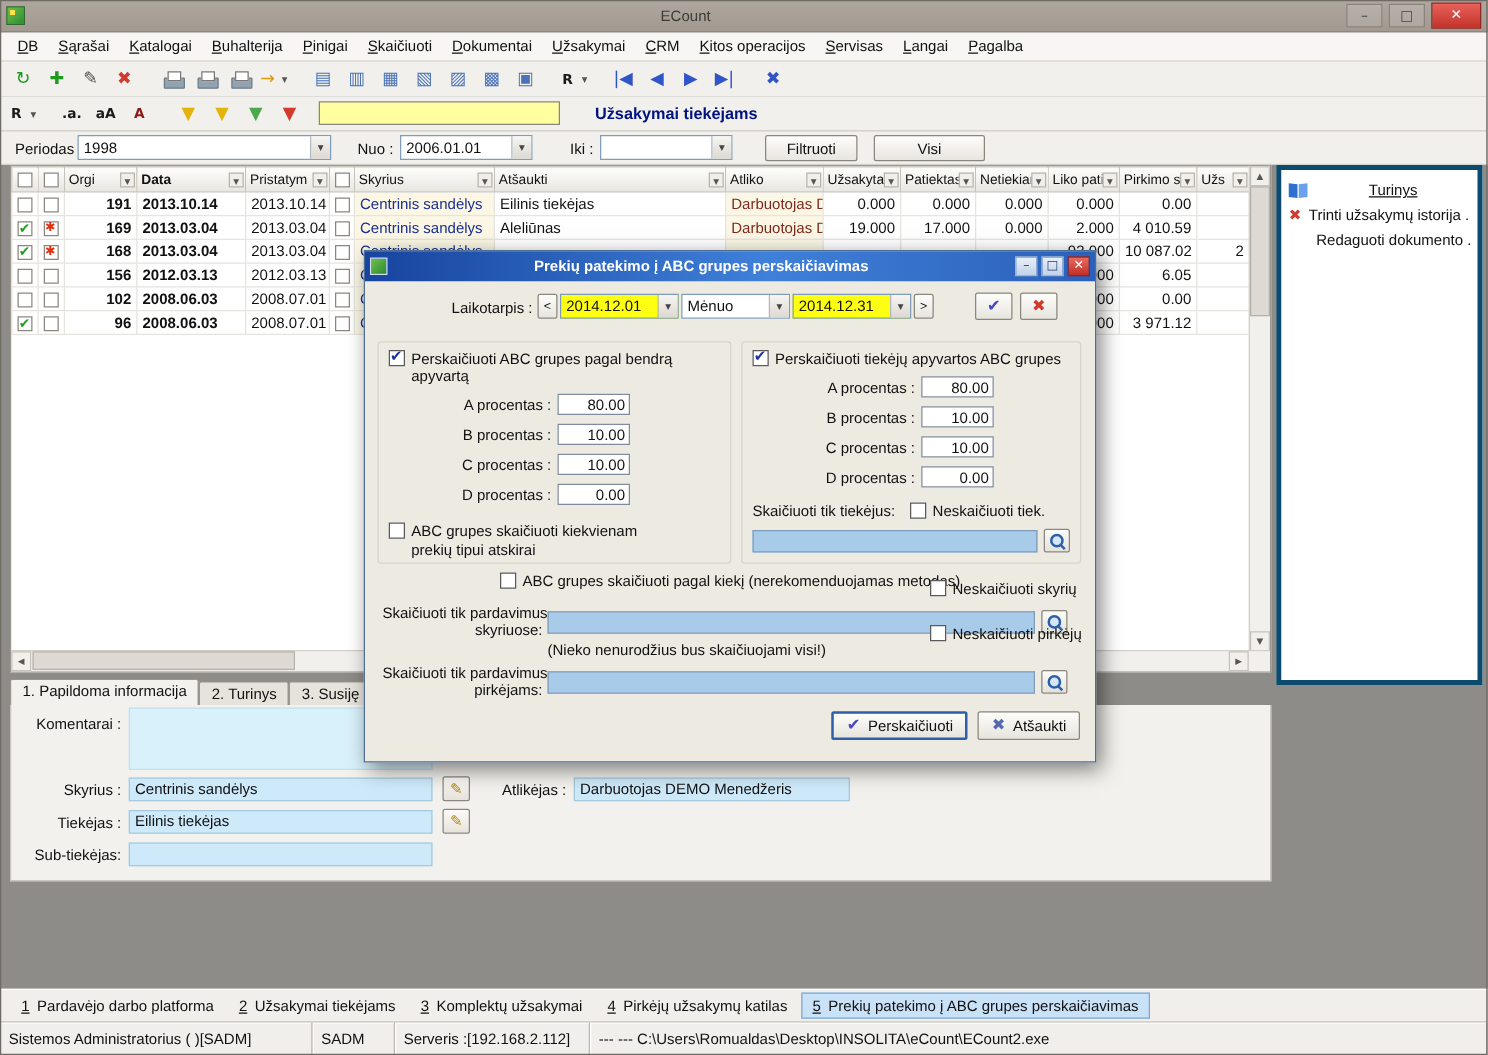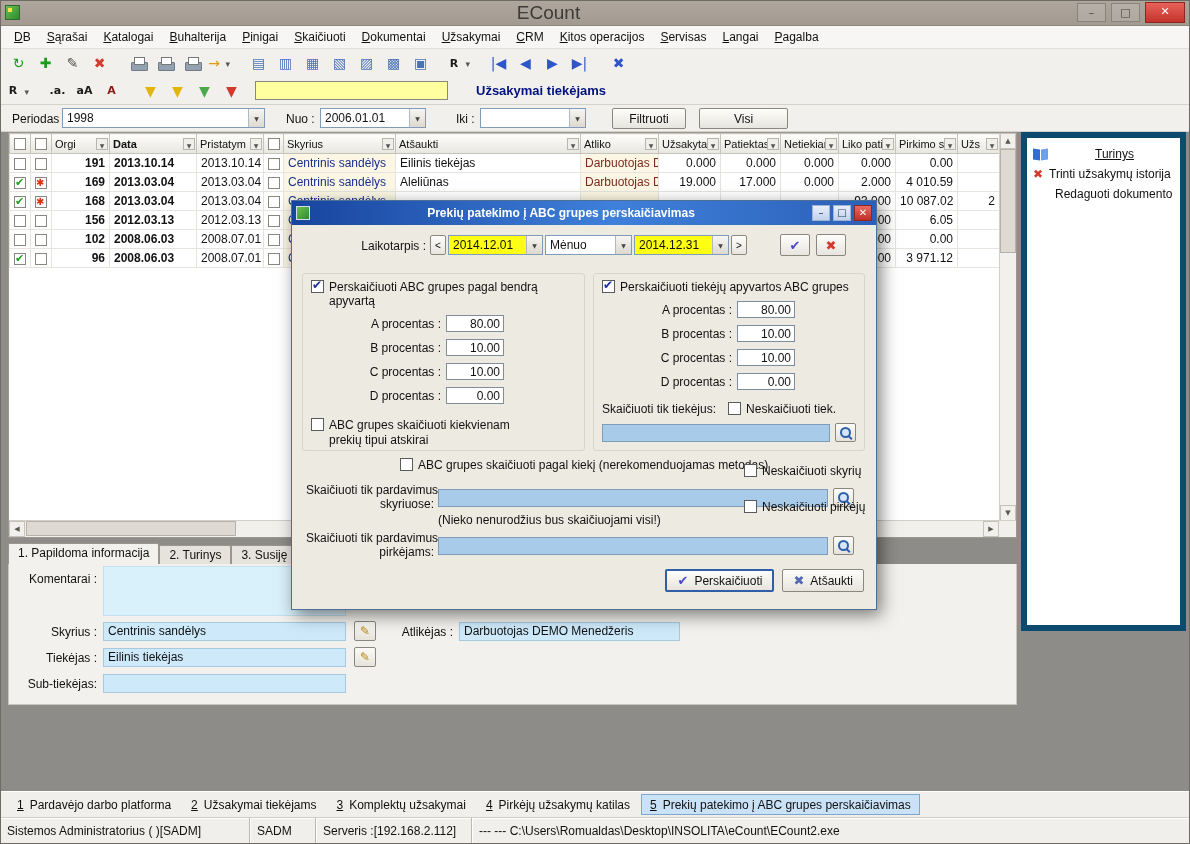--- a/index.html
+++ b/index.html
@@ -5,21 +5,21 @@
 *{margin:0;padding:0;box-sizing:border-box}
 html,body{width:1190px;height:844px}
 body{position:relative;overflow:hidden;background:#8E8C88;font-family:"Liberation Sans",sans-serif;font-size:12px;color:#111}
 .glyph,.gi{font-family:"DejaVu Sans",sans-serif}
 .frame{position:absolute;inset:0;border:1px solid #6E6A64;pointer-events:none;z-index:99}
 
 
 .titlebar{position:absolute;left:0;top:0;width:1190px;height:26px;background:linear-gradient(#AFA79E,#A29A91);display:flex;align-items:center;gap:6px;padding:0 5px;border-bottom:1px solid #8C857C}
 .app-icon{width:15px;height:15px;border:1px solid #2E6B2E;background:linear-gradient(135deg,#6FBF4F,#2E8B2E);position:relative;flex:none}
 .app-icon::after{content:"";position:absolute;left:2px;top:2px;width:4px;height:4px;background:#FFE24A}
-.title-text{flex:1;text-align:center;color:#3E3A35;font-size:19px}
+.title-text{flex:1;text-align:center;color:#3E3A35;font-size:12px}
 .win-controls{display:flex;align-items:center;gap:5px}
 .win-btn{width:29px;height:19px;border:1px solid #8A8379;color:#474239;font-size:11px;line-height:17px;text-align:center;background:rgba(255,255,255,.12)}
 .win-btn.close{width:40px;height:21px;background:linear-gradient(#E8625A,#C3332B);border-color:#8E2721;color:#fff;font-weight:bold}
 
 
 .menubar{position:absolute;left:0;top:26px;width:1190px;height:23px;background:#F7F6F4;border-bottom:1px solid #E2DFDA;display:flex;align-items:center;padding-left:6px}
 .menu-item{display:inline-block;padding:3px 8px;white-space:nowrap}
 .menu-item::first-letter{text-decoration:underline}
 
 
@@ -69,21 +69,21 @@
 .sbtn{width:16px;height:16px;background:#F1F0ED;border:1px solid #C5C2BB;color:#5A564E;display:flex;align-items:center;justify-content:center}
 .sbtn::after{font-family:"DejaVu Sans",sans-serif;font-size:7px}
 .arr-up::after{content:"▲"}.arr-down::after{content:"▼"}.arr-left::after{content:"◀"}.arr-right::after{content:"▶"}
 .vscroll .arr-down{position:absolute;bottom:0}
 .vthumb{position:absolute;left:0;top:16px;width:16px;height:104px;background:#DEDAD3;border:1px solid #B5B2AA}
 .hscroll{position:absolute;left:0;bottom:0;width:1007px;height:17px;background:#F1F0ED;border-top:1px solid #D2CFC9}
 .hscroll .arr-right{position:absolute;right:17px;top:0}
 .hthumb{position:absolute;left:17px;top:0;width:210px;height:15px;background:#DEDAD3;border:1px solid #B5B2AA}
 
 
-.rightpanel{position:absolute;left:1021px;top:132px;width:165px;height:499px;background:#fff;border:6px solid #0c4a6e;padding-top:6px}
+.rightpanel{position:absolute;left:1021px;top:132px;width:165px;height:416px;background:#fff;border:4px solid #0c4a6e;padding-top:6px}
 .rp-item{display:flex;align-items:center;gap:6px;padding:2px 6px;height:20px}
 .rp-item .rp-label{white-space:nowrap;overflow:hidden}
 .rp-item.turinys .rp-label{flex:1;text-align:center;text-decoration:underline}
 .icon-book{width:16px;height:13px;position:relative;flex:none}
 .icon-book::before{content:"";position:absolute;left:0;top:1px;width:7px;height:11px;background:#2F6FD0;transform:skewY(7deg)}
 .icon-book::after{content:"";position:absolute;right:1px;top:1px;width:7px;height:11px;background:#6AA0EC;transform:skewY(-7deg)}
 .icon-delete{flex:none;color:#D23A2E;font-size:12px}
 .icon-delete::after{content:"✖";font-family:"DejaVu Sans",sans-serif}
 .icon-none{width:16px;flex:none}
 

